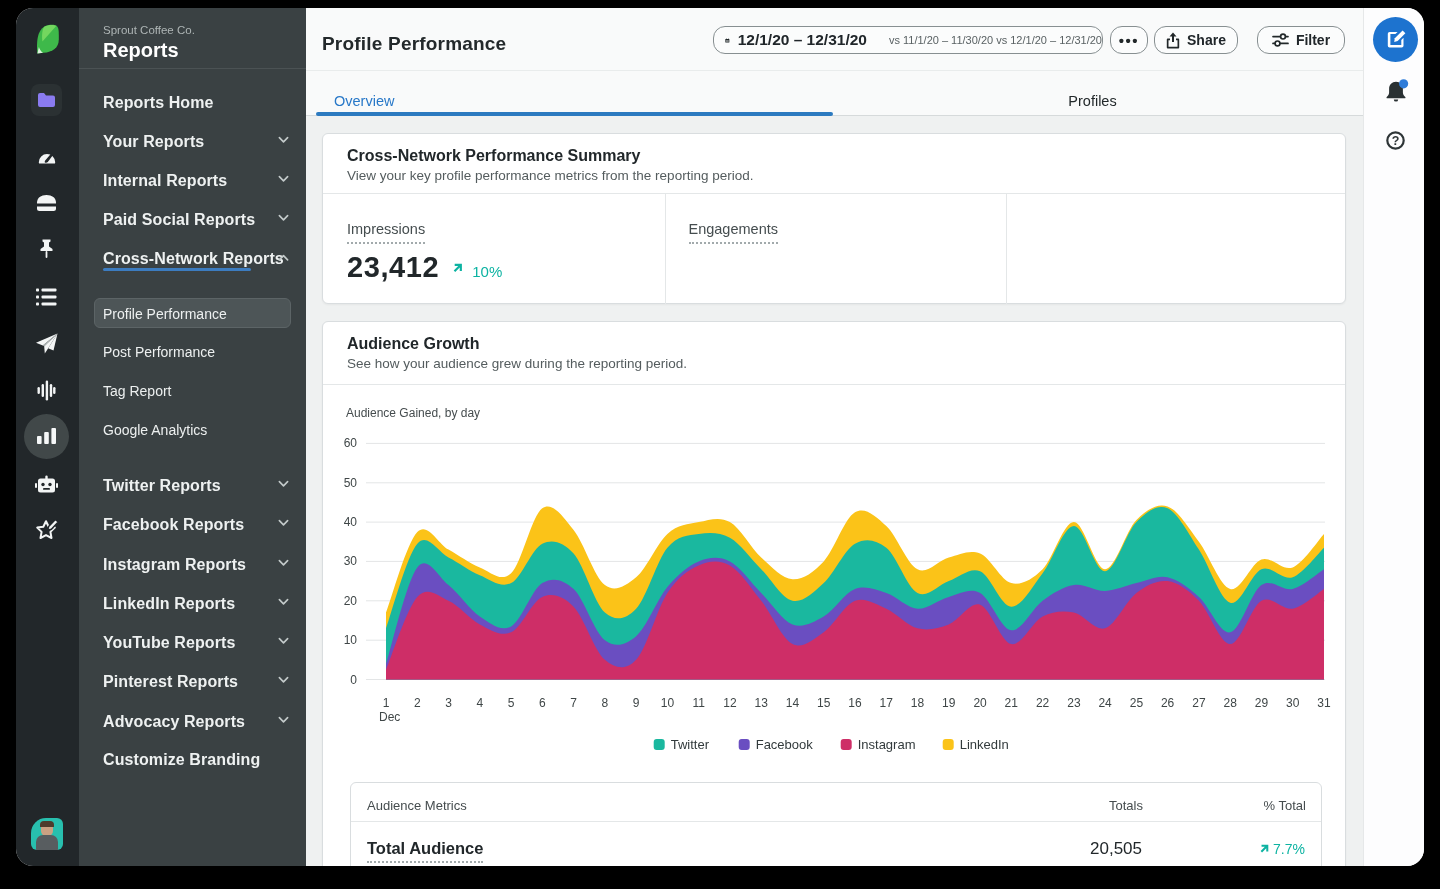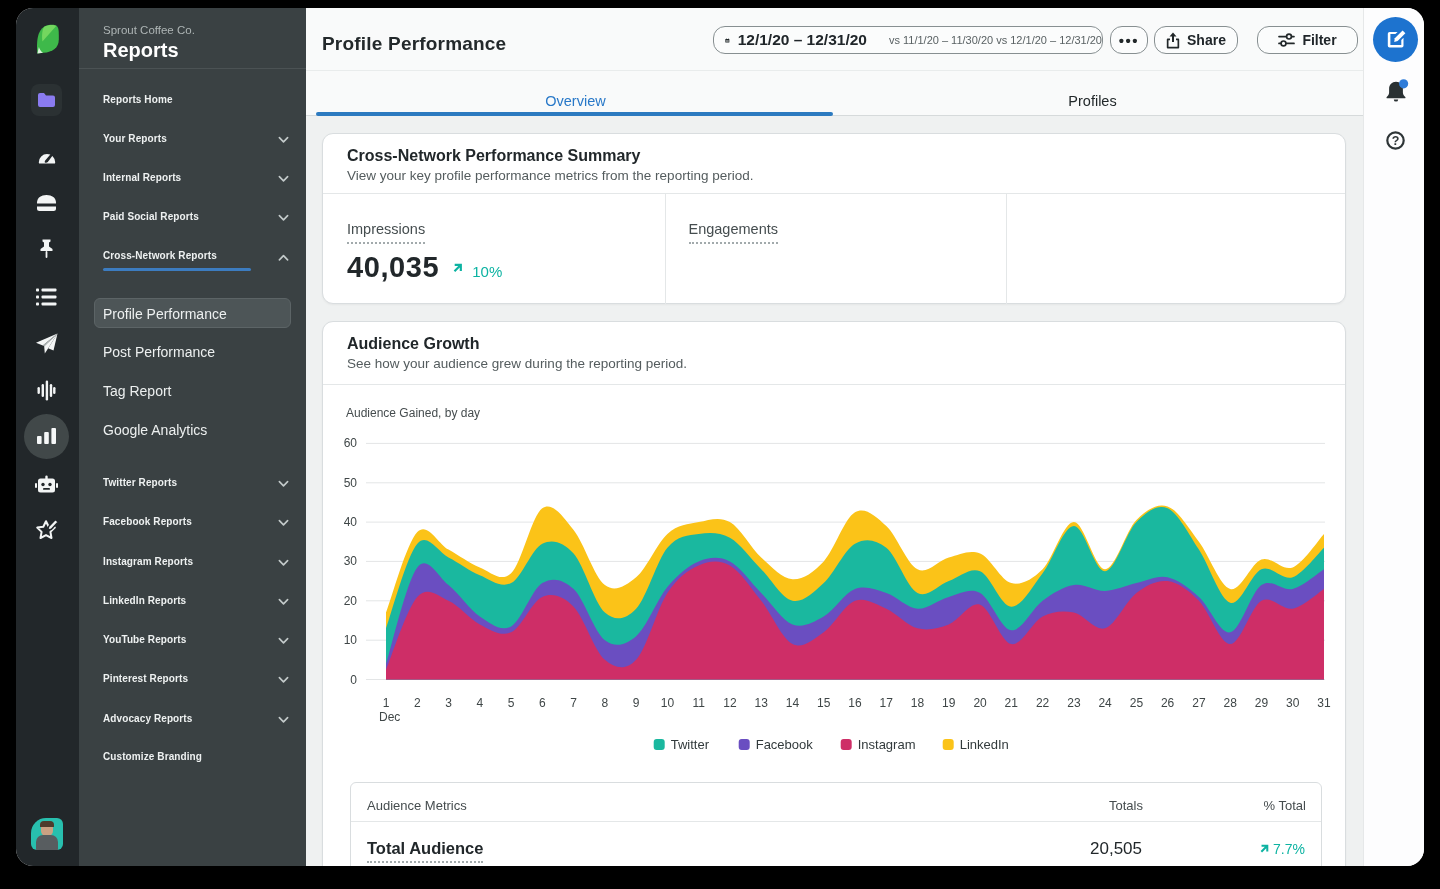--- a/index.html
+++ b/index.html
@@ -5,34 +5,34 @@
 html,body { width:1440px; height:889px; background:#000; font-family:"Liberation Sans", sans-serif; overflow:hidden; }
 .win { position:absolute; left:16px; top:8px; width:1408px; height:858px; border-radius:17px; overflow:hidden; background:#eff1f1; }
 .abs { position:absolute; }
 
 .rail { position:absolute; left:0; top:0; width:63px; height:858px; background:#22272a; }
 .sidebar { position:absolute; left:63px; top:0; width:227px; height:858px; background:#3a4143; }
 
 .sc { color:#aeb5b5; font-size:11.5px; position:absolute; left:24px; top:16px; }
 .rep { color:#fff; font-size:20px; font-weight:bold; position:absolute; left:24px; top:31px; }
 .sep { position:absolute; left:0; top:60px; width:227px; height:1px; background:#4b5254; }
-.mi { position:absolute; left:24px; width:186px; color:#eef1f1; font-size:10px; font-weight:bold; letter-spacing:.1px; }
+.mi { position:absolute; left:24px; width:186px; color:#eef1f1; font-size:16px; font-weight:bold; letter-spacing:.1px; }
 .chev { position:absolute; right:0; top:3px; width:11px; height:8px; fill:none; stroke:#c3caca; stroke-width:1.8; stroke-linecap:round; stroke-linejoin:round; }
 .cnru { position:absolute; left:24px; top:260px; width:148px; height:3px; background:#3c7cc0; border-radius:2px; }
 .pill { position:absolute; left:15px; top:290px; width:197px; height:30px; background:#4d5557; border:1px solid #5c6466; border-radius:6px; }
 .sub { position:absolute; left:24px; width:180px; color:#edf0f0; font-size:14px; font-weight:normal; }
 
 .main { position:absolute; left:290px; top:0; width:1057px; height:858px; background:#eff1f1; }
 .topbar { position:absolute; left:0; top:0; width:1057px; height:108px; background:#f9fafa; border-bottom:1px solid #d6dadb; }
 .h1 { position:absolute; left:16px; top:25px; font-size:19px; font-weight:bold; color:#23292b; letter-spacing:.2px; }
 .btn { position:absolute; top:18px; height:28px; background:#fbfcfc; border:1px solid #878f91; border-radius:12px; display:flex; align-items:center; justify-content:center; font-size:14px; font-weight:bold; color:#20262a; white-space:nowrap; }
 .tab { position:absolute; top:85px; font-size:14.5px; }
 .bluebar { position:absolute; left:10px; top:104px; width:517px; height:4px; background:#2c7ac0; border-radius:2px; }
 
-.card { position:absolute; background:#fff; border:1px solid #d9dddf; border-radius:11px; box-shadow:0 1px 2px rgba(30,40,40,.05); }
+.card { position:absolute; background:#fff; border:1px solid #d9dddf; border-radius:6px; box-shadow:0 1px 2px rgba(30,40,40,.05); }
 .ct { position:absolute; left:24px; top:13px; font-size:16px; font-weight:bold; color:#21272a; }
 .cs { position:absolute; left:24px; top:34px; font-size:13.5px; color:#545c5e; }
 .chl { position:absolute; left:0; top:59px; width:100%; height:1px; background:#e4e7e8; }
 .mlabel { font-size:14.5px; color:#454d4f; display:inline-block; border-bottom:2px dotted #a2aaac; padding-bottom:5px; }
 .mval { font-size:29px; font-weight:bold; color:#21272a; letter-spacing:.6px; }
 .ax { font-size:12px; fill:#3f4647; }
 .lg { font-size:13px; fill:#323a3c; }
 .gl { stroke:#e3e5e6; stroke-width:1; }
 </style></head>
 <body>
@@ -189,42 +189,42 @@
       </svg>
       <span style="font-size:15.5px">12/1/20 – 12/31/20</span>
       <span style="font-weight:normal;color:#596163;font-size:11px;margin-left:22px">vs 11/1/20 – 11/30/20 vs 12/1/20 – 12/31/20</span>
     </div>
     <div class="btn" style="left:804px;width:38px;letter-spacing:1.5px;font-size:15px;color:#22282a">•••</div>
     <div class="btn" style="left:848px;width:84px;">
       <svg width="14" height="17" viewBox="0 0 14 17" style="margin-right:7px">
         <path d="M7 0.5 L10.5 4.5 H8 V10 H6 V4.5 H3.5 Z" fill="#22282a"></path>
         <path d="M1.7 6.5 H4 V8.2 H2.5 V14.7 H11.5 V8.2 H10 V6.5 h2.3 a0.9 0.9 0 0 1 0.9 0.9 V15.5 a0.9 0.9 0 0 1 -0.9 0.9 H1.7 a0.9 0.9 0 0 1 -0.9-0.9 V7.4 a0.9 0.9 0 0 1 0.9-0.9 Z" fill="#22282a"></path>
       </svg>Share</div>
-    <div class="btn" style="left:951px;width:101px;">
+    <div class="btn" style="left:951px;width:88px;">
       <svg width="17" height="14" viewBox="0 0 17 14" style="margin-right:7px">
         <g stroke="#22282a" stroke-width="1.7" fill="none" stroke-linecap="round">
           <line x1="1" y1="3.6" x2="16" y2="3.6"></line>
             <line x1="1" y1="10.4" x2="16" y2="10.4"></line>
         </g>
         <circle cx="11" cy="3.6" r="2.4" fill="#fbfcfc" stroke="#22282a" stroke-width="1.7"></circle>
         <circle cx="5.5" cy="10.4" r="2.4" fill="#fbfcfc" stroke="#22282a" stroke-width="1.7"></circle>
       </svg>Filter</div>
 
-    <div class="tab" style="left:11px;width:517px;text-align:center;color:#2878c8">Overview</div>
+    <div class="tab" style="left:28px;width:517px;color:#2878c8">Overview</div>
     <div class="tab" style="left:527px;width:519px;text-align:center;color:#22282a">Profiles</div>
     <div class="bluebar"></div>
 
     <div class="card" style="left:16px;top:125px;width:1024px;height:171px">
       <div class="ct">Cross-Network Performance Summary</div>
       <div class="cs">View your key profile performance metrics from the reporting period.</div>
       <div class="chl"></div>
       <div class="abs" style="left:342px;top:60px;width:1px;height:110px;background:#e4e7e8"></div>
       <div class="abs" style="left:683px;top:60px;width:1px;height:110px;background:#e4e7e8"></div>
       <div class="abs" style="left:24px;top:86px"><span class="mlabel">Impressions</span><br>
-        <div style="margin-top:7px"><span class="mval">40,035</span>
+        <div style="margin-top:7px"><span class="mval">23,412</span>
         <svg width="13" height="13" viewBox="0 0 13 13" style="margin:0 3px 2px 8px">
               <path d="M3 2 h8 v8 h-2.4 V6.1 L3.6 11.1 L1.9 9.4 L6.9 4.4 H3 Z" fill="#0db3a2" transform="scale(0.9)"></path>
             </svg>
         <span style="color:#0db3a2;font-size:15px">10%</span></div>
       </div>
       <div class="abs" style="left:365.5px;top:86px"><span class="mlabel">Engagements</span><br>
       </div>
     </div>
 
     <div class="card" style="left:16px;top:313px;width:1024px;height:560px">

